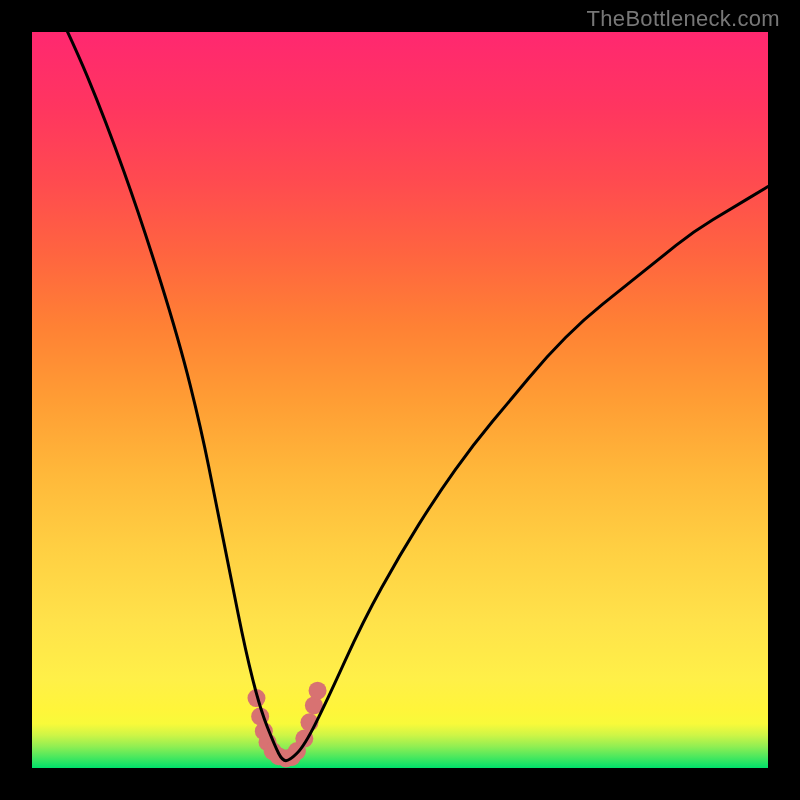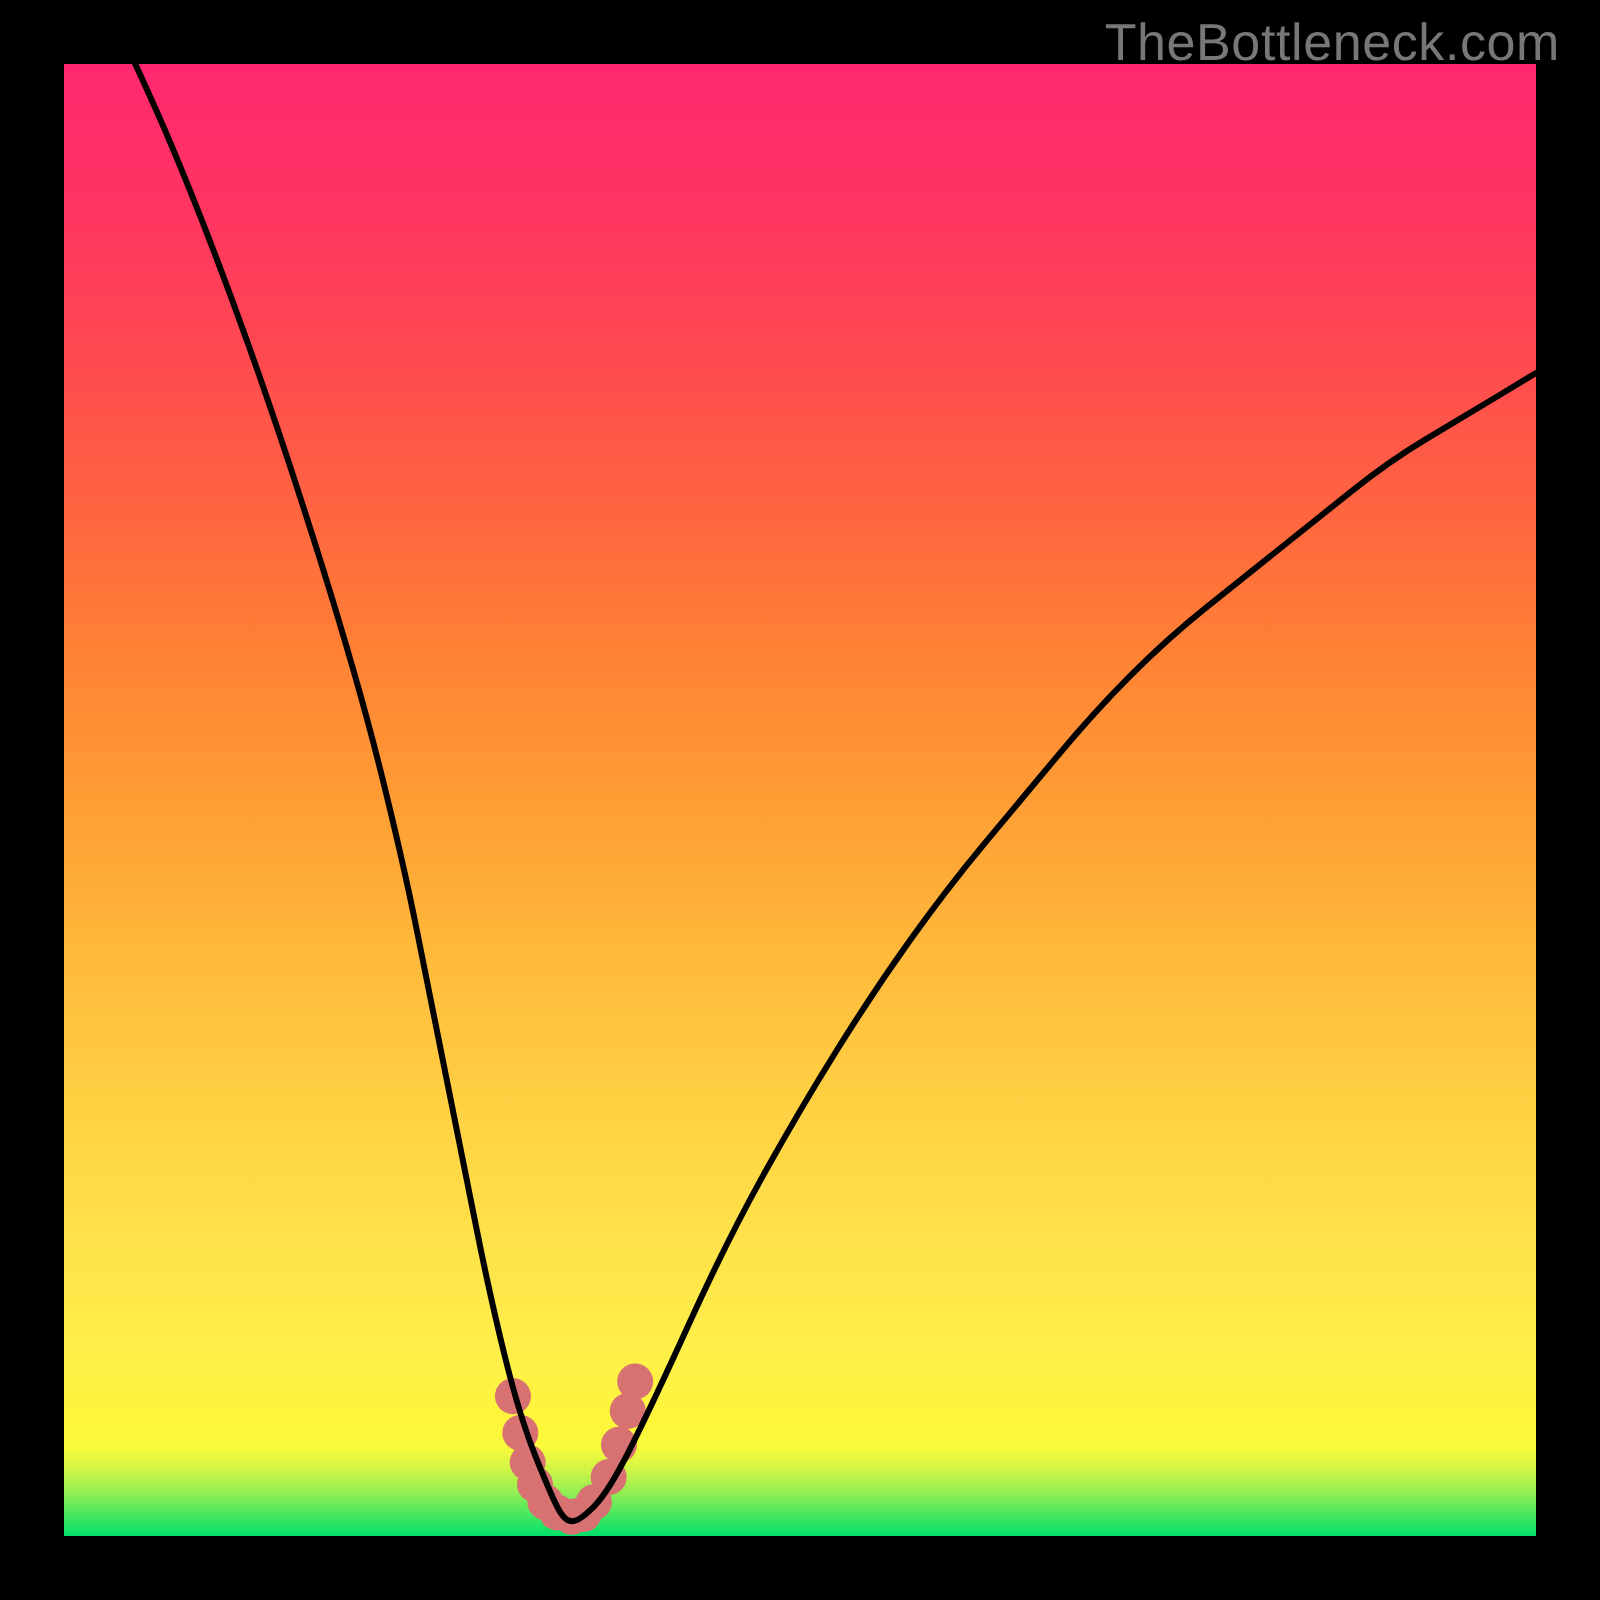--- a/index.html
+++ b/index.html
@@ -49,21 +49,21 @@
       #ff4a50 80%,
       #ff3560 90%,
       #ff2870 100%
     );
   }
   .watermark {
     position: absolute;
     top: 6px;
     right: 20px;
     color: #777;
-    font-size: 26px;
+    font-size: 22px;
     font-weight: 500;
     letter-spacing: 0.3px;
     user-select: none;
   }
   svg.curve {
     position: absolute;
     left: 0;
     top: 0;
   }
 </style>

